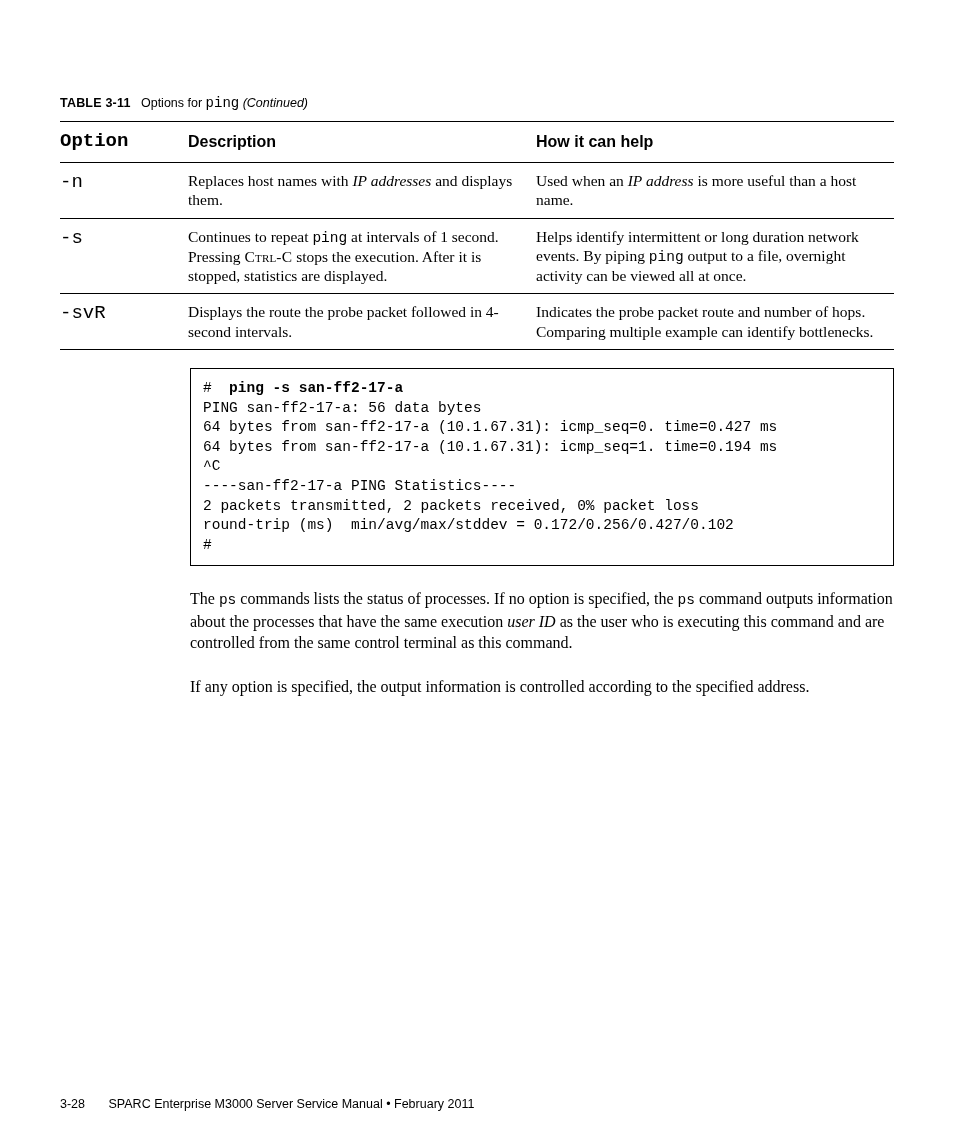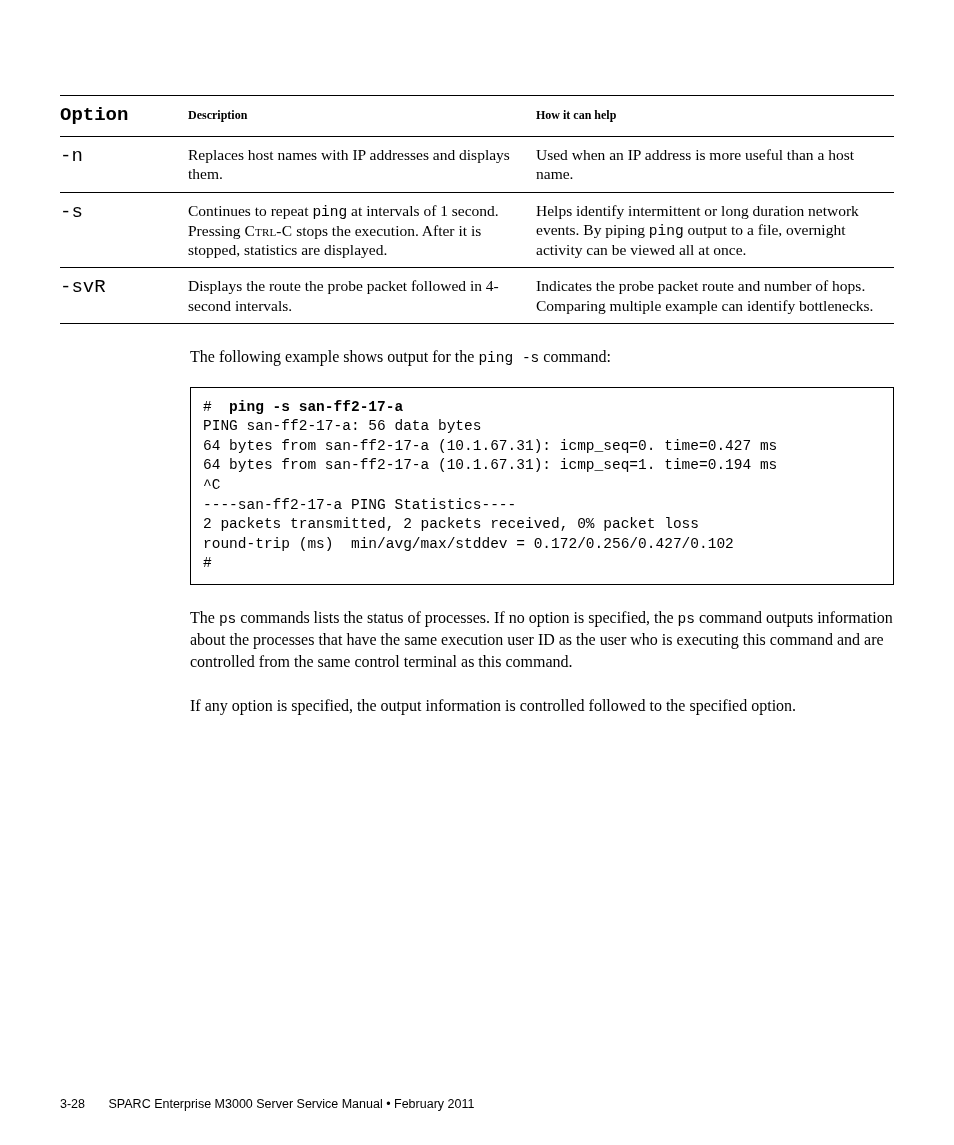--- a/index.html
+++ b/index.html
@@ -32,23 +32,23 @@
   .table-caption .cont {
     font-style: italic;
   }
   table.opts {
     width: 100%;
     border-collapse: collapse;
     font-size: 15.5px;
     line-height: 1.25;
   }
   table.opts thead th {
-    font-family: Liberation Serif, serif;
+    font-family: Liberation Sans, sans-serif;
     font-weight: bold;
-    font-size: 12px;
+    font-size: 16px;
     text-align: left;
     border-top: 1.5px solid #000;
     border-bottom: 1px solid #000;
     padding: 8px 10px 8px 0;
   }
   table.opts tbody td {
     vertical-align: top;
     padding: 8px 18px 8px 0;
     border-bottom: 1px solid #000;
   }
@@ -64,20 +64,21 @@
     width: 330px;
   }
   table.opts .col-help {
     width: auto;
   }
   .mono-inline {
     font-family: "Courier New", Courier, monospace;
     font-size: 14.5px;
   }
   .ital {
+    font-style: italic;
   }
   .smallcaps {
     font-variant: small-caps;
     letter-spacing: 0.2px;
   }
   .body-text {
     margin: 22px 0 0 130px;
     font-size: 16px;
     line-height: 1.35;
   }
@@ -120,20 +121,23 @@
   .footer .pagenum {
     font-weight: normal;
     margin-right: 20px;
   }
 </style>
 </head>
 <body>
 
 <div class="page">
 
+  <div class="table-caption">
+    <span class="tlabel">TABLE 3-11</span>&nbsp;&nbsp;&nbsp;<span>Options for </span><span class="mono">ping</span><span class="cont"> (Continued)</span>
+  </div>
 
   <table class="opts">
     <thead>
       <tr>
         <th class="col-opt">Option</th>
         <th class="col-desc">Description</th>
         <th class="col-help">How it can help</th>
       </tr>
     </thead>
     <tbody>
@@ -148,39 +152,36 @@
         <td class="col-help">Helps identify intermittent or long duration network events. By piping <span class="mono-inline">ping</span> output to a file, overnight activity can be viewed all at once.</td>
       </tr>
       <tr>
         <td class="col-opt">-svR</td>
         <td class="col-desc">Displays the route the probe packet followed in 4-second intervals.</td>
         <td class="col-help">Indicates the probe packet route and number of hops. Comparing multiple example can identify bottlenecks.</td>
       </tr>
     </tbody>
   </table>
 
-  <p class="body-text">
-    <span>The following example shows output for the </span><span class="mono-inline">ping -s</span><span> command:</span>
-  </p>
 
   <div class="code-block"><span>#  </span><span class="bold">ping -s san-ff2-17-a</span>
 <span>PING san-ff2-17-a: 56 data bytes
 64 bytes from san-ff2-17-a (10.1.67.31): icmp_seq=0. time=0.427 ms
 64 bytes from san-ff2-17-a (10.1.67.31): icmp_seq=1. time=0.194 ms
 ^C
 ----san-ff2-17-a PING Statistics----
 2 packets transmitted, 2 packets received, 0% packet loss
 round-trip (ms)  min/avg/max/stddev = 0.172/0.256/0.427/0.102
 #</span></div>
 
 
   <p class="body-text">
     <span>The </span><span class="mono-inline">ps</span><span> commands lists the status of processes. If no option is specified, the </span><span class="mono-inline">ps</span><span> command outputs information about the processes that have the same execution </span><span class="ital">user ID</span><span> as the user who is executing this command and are controlled from the same control terminal as this command.</span>
   </p>
 
-  <p class="body-text">If any option is specified, the output information is controlled followed to the specified option.</p>
+  <p class="body-text">If any option is specified, the output information is controlled according to the specified address.</p>
 
 </div>
 
 <div class="footer">
   <span class="pagenum">3-28</span>
   <span>SPARC Enterprise M3000 Server Service Manual • February 2011</span>
 </div>
 
 </body></html>

